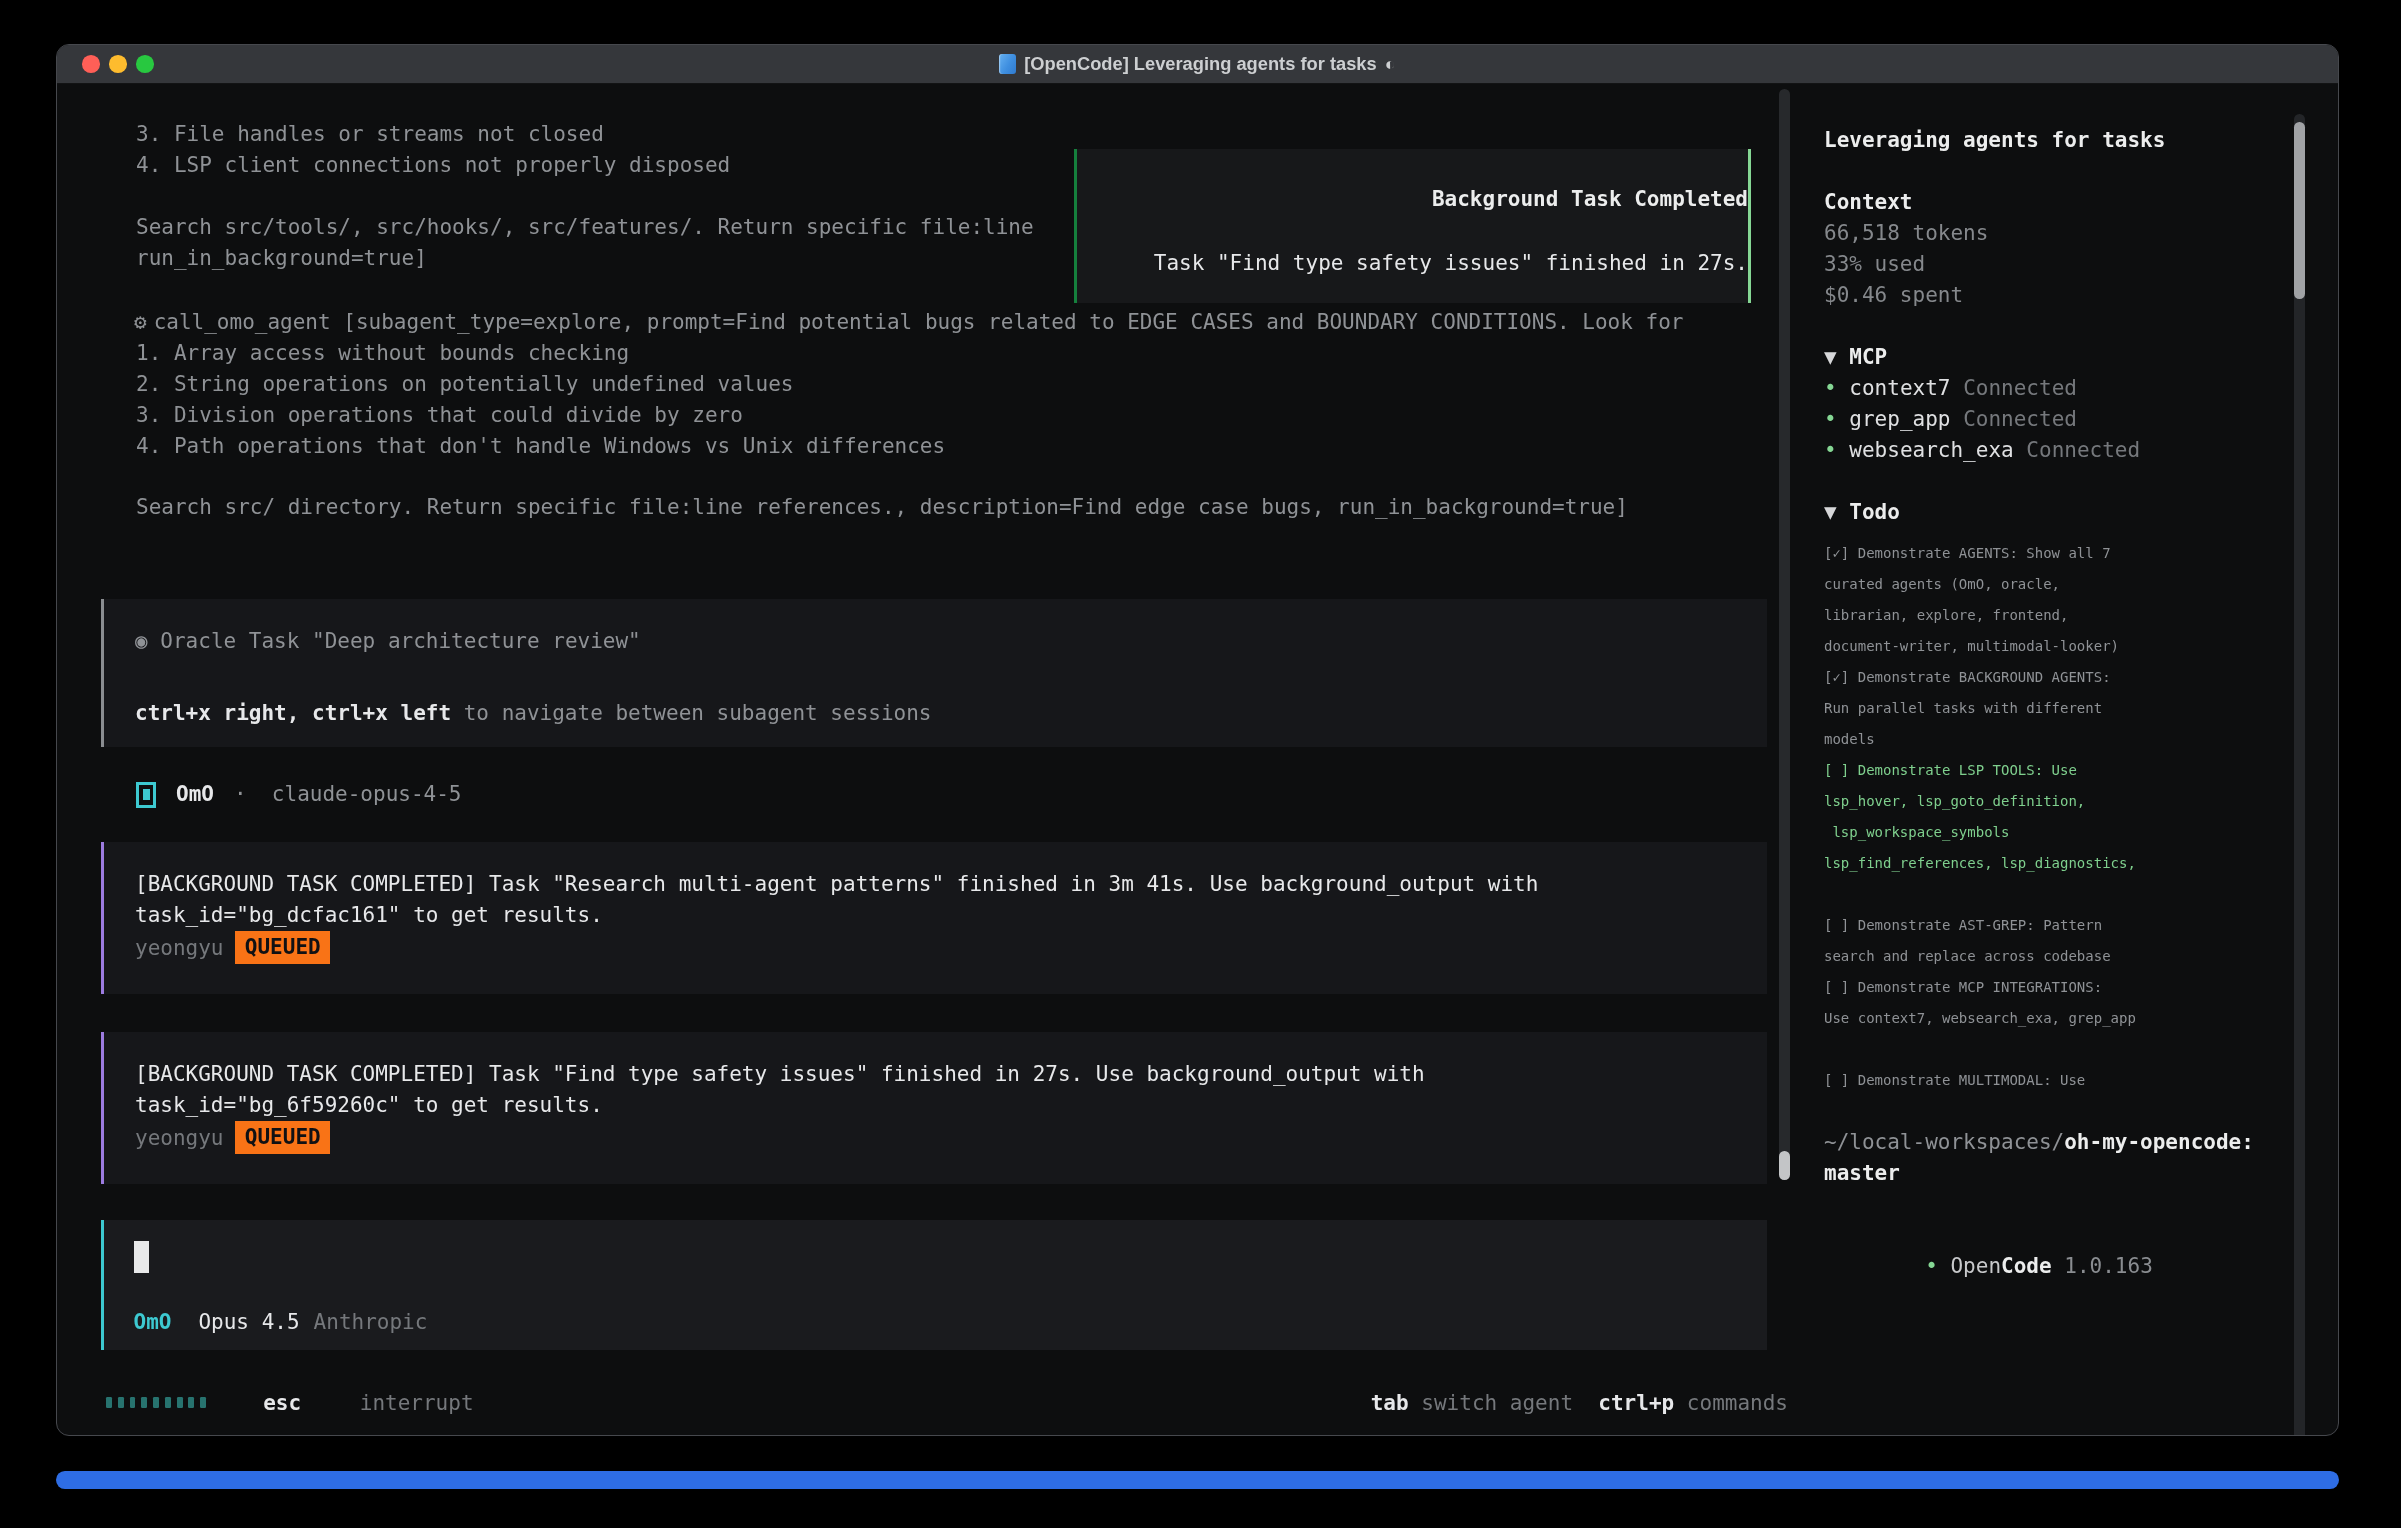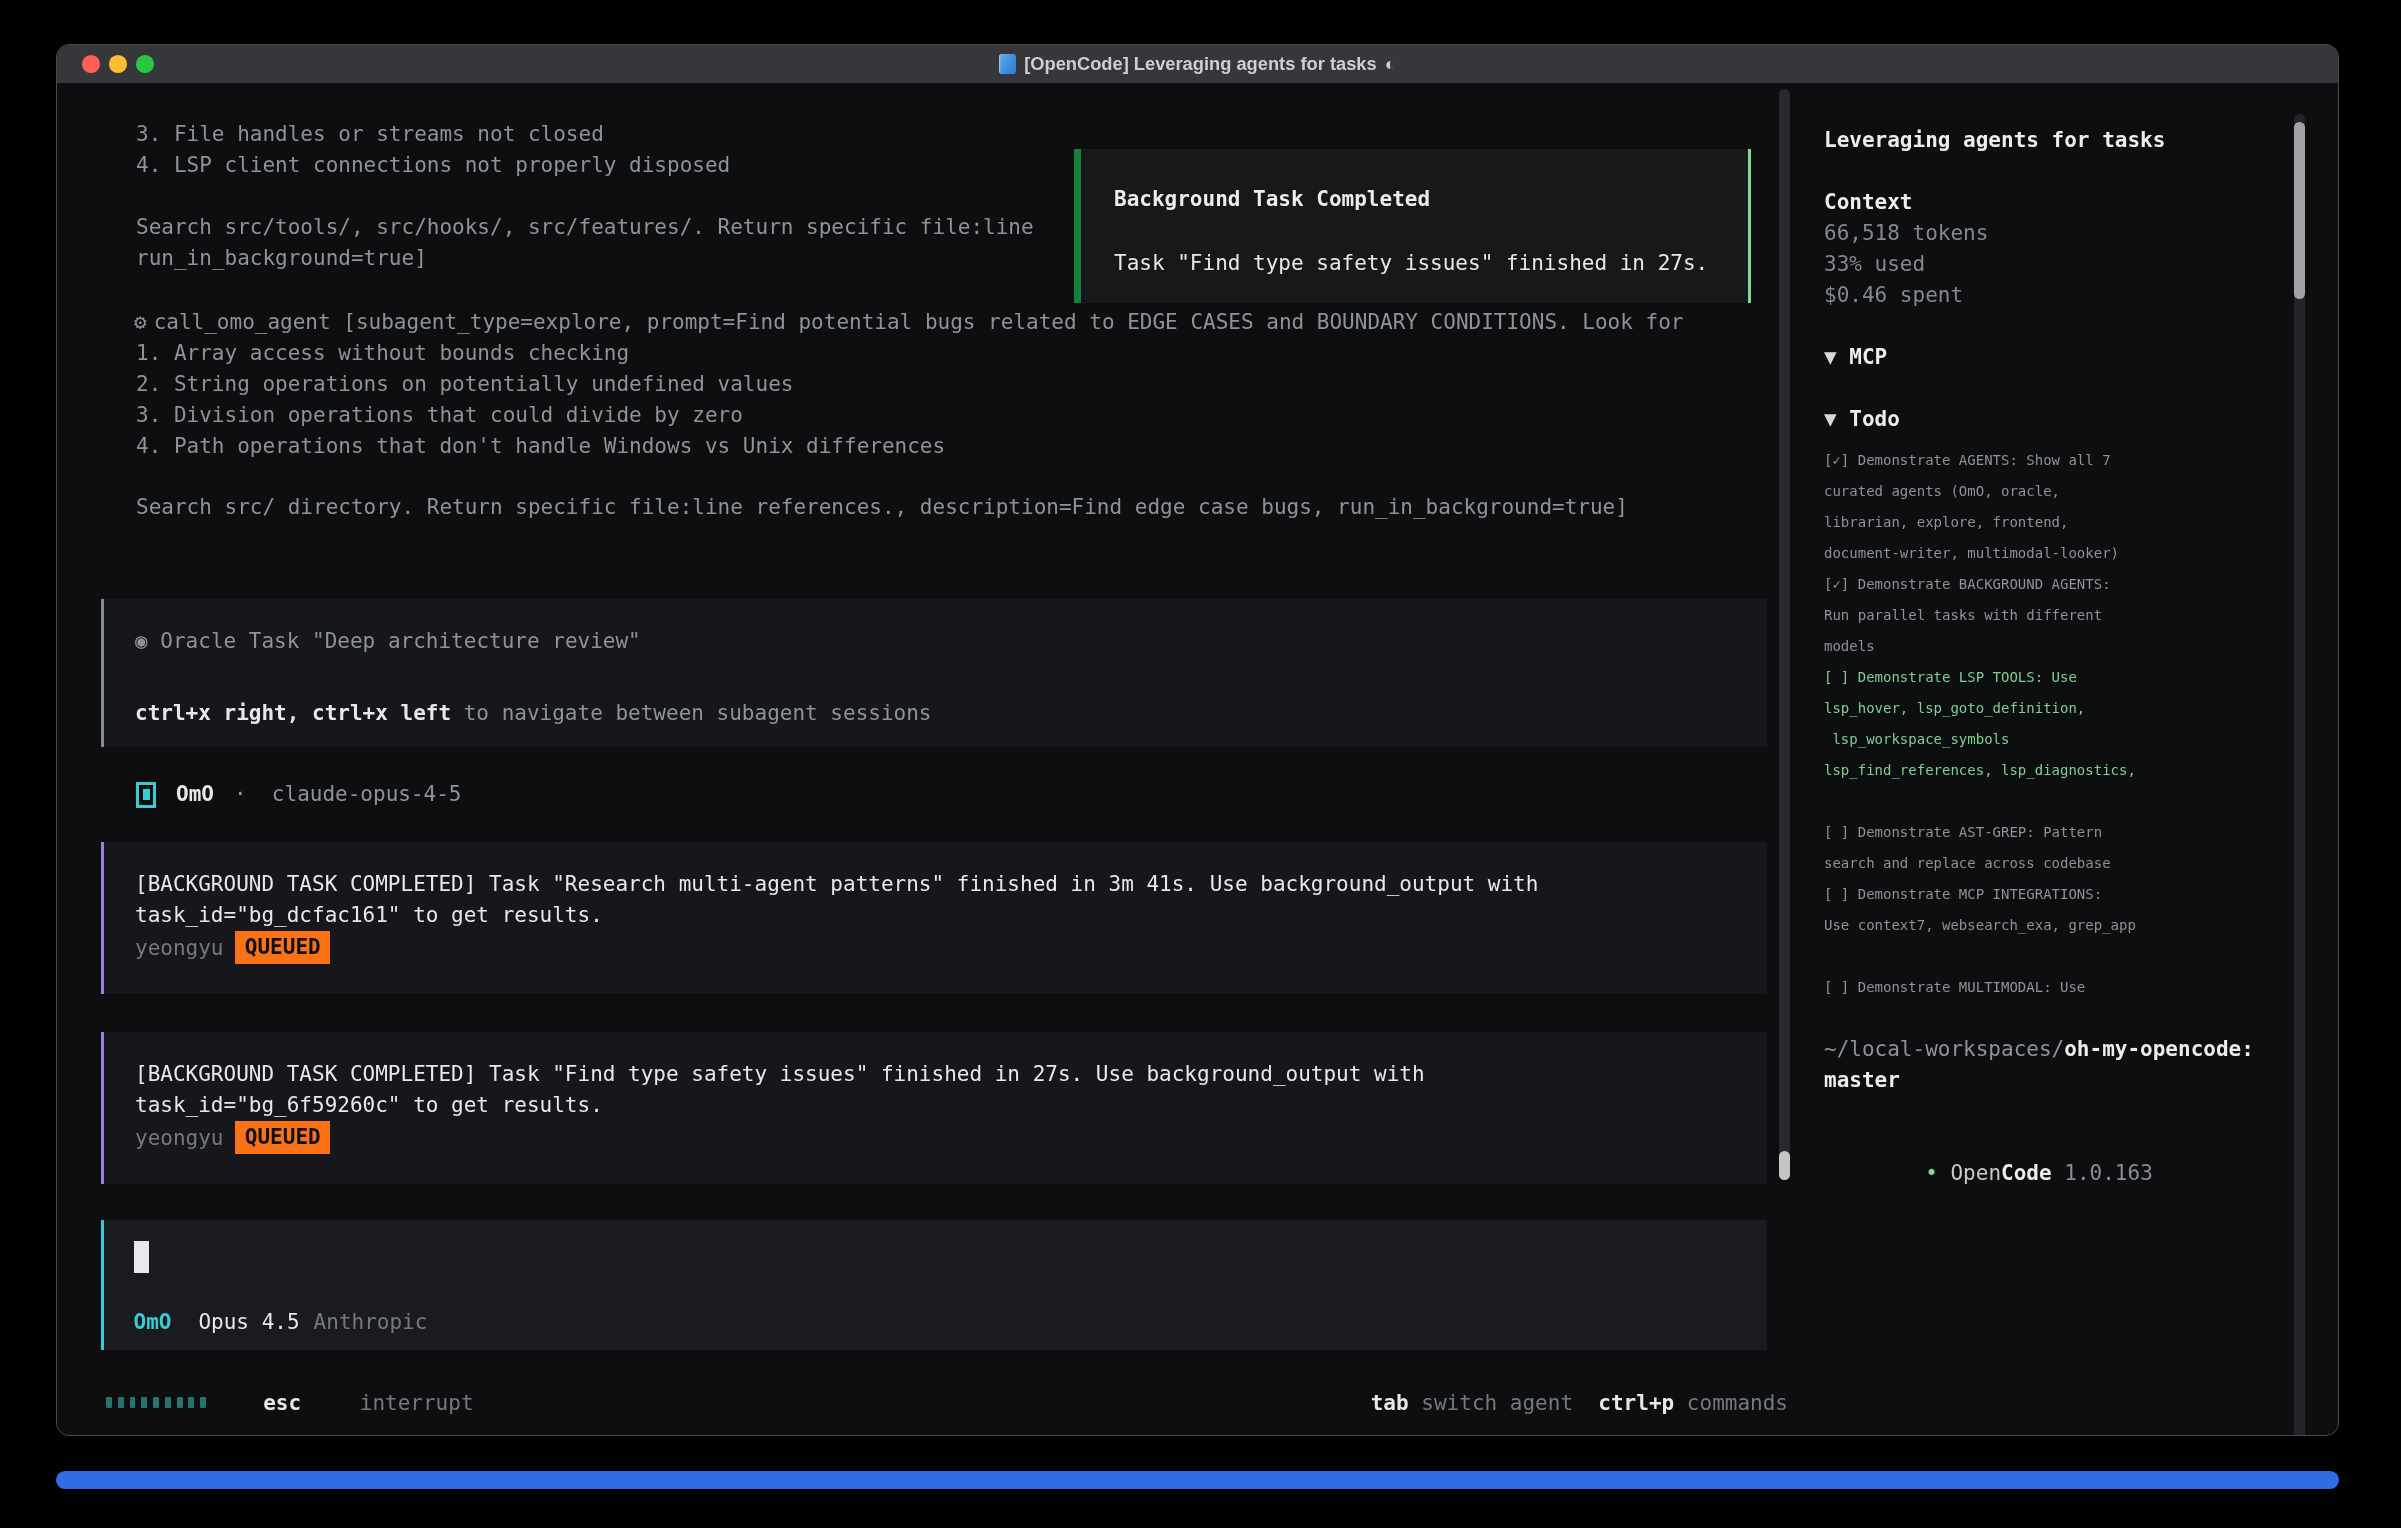--- a/index.html
+++ b/index.html
@@ -11,21 +11,21 @@
   .tl{width:17.7px;height:17.7px;border-radius:50%;}
   .title-wrap{margin:0 auto;display:flex;align-items:center;gap:8.3px;font-family:"Liberation Sans","DejaVu Sans",sans-serif;font-weight:bold;font-size:18.3px;color:#cdcfd1;}
   .doc-icon{width:16.5px;height:20px;border-radius:3px;background:linear-gradient(120deg,#66b1f1 0%,#3f8fe0 55%,#2f7bd0 100%);box-shadow:inset 1.2px 0 0 rgba(255,255,255,.35);}
   .moon{font-size:17.7px;}
   
   .tline{font-size:21px;line-height:31px;white-space:pre;color:#8f9296;}
   .abs{position:absolute;}
   .bright{color:#e7e8ea;}
   .bold{font-weight:bold;}
   
-  .notif{position:absolute;left:1017px;top:104px;width:677px;height:154px;background:#17181a;border-left:7px solid #15803d;border-right:3px solid #85d794;box-sizing:border-box;padding:35px 0 0 33px;z-index:5;}
+  .notif{position:absolute;left:1017px;top:104px;width:677px;height:154px;background:#17181a;border-left:3px solid #15803d;border-right:3px solid #85d794;box-sizing:border-box;padding:35px 0 0 33px;z-index:5;text-align:right;}
   .notif .title{font-size:21px;line-height:31px;font-weight:bold;color:#eceded;white-space:pre;}
   .notif .body{margin-top:33px;font-size:21px;line-height:31px;color:#e7e8ea;white-space:pre;}
   
   .box{position:absolute;left:44px;width:1666px;background:#16171a;box-sizing:border-box;}
   .oracle-box{top:554px;height:148px;border-left:3.5px solid #8a8d91;padding:27px 0 0 31px;}
   .oracle-line2{margin-top:41px;}
   .task-box{border-left:3.5px solid #9d7ce0;padding:27px 0 0 31px;}
   .task-box.first{top:797px;height:152px;}
   .task-box.second{top:987px;height:152px;}
   .badge-row{height:33px;display:flex;align-items:center;}
@@ -206,20 +206,25 @@
 
       <div class="sec">
         <div class="s-title">Context</div>
         <div class="s-line">66,518 tokens</div>
         <div class="s-line">33% used</div>
         <div class="s-line">$0.46 spent</div>
       </div>
 
       <div class="sec">
         <div class="s-head"><span class="mark">▼</span><span> </span><span class="lbl">MCP</span></div>
+        <div id="mcp-items">
+            <div class="li-row"><span class="bullet">•</span> <span class="nm">context7</span> <span class="st">Connected</span></div>
+            <div class="li-row"><span class="bullet">•</span> <span class="nm">grep_app</span> <span class="st">Connected</span></div>
+            <div class="li-row"><span class="bullet">•</span> <span class="nm">websearch_exa</span> <span class="st">Connected</span></div>
+          </div>
       </div>
 
 
       <div class="sec" style="margin-bottom:31px;">
         <div class="s-head"><span class="mark">▼</span><span> </span><span class="lbl">Todo</span></div>
         <div id="todo-items" class="todo-list">
             <div class="todo-item done"><div class="tl2">[✓] Demonstrate AGENTS: Show all 7</div><div class="tl2">curated agents (OmO, oracle,</div><div class="tl2">librarian, explore, frontend,</div><div class="tl2">document-writer, multimodal-looker)</div></div>
             <div class="todo-item done"><div class="tl2">[✓] Demonstrate BACKGROUND AGENTS:</div><div class="tl2">Run parallel tasks with different</div><div class="tl2">models</div></div>
             <div class="todo-item active"><div class="tl2">[ ] Demonstrate LSP TOOLS: Use</div><div class="tl2">lsp_hover, lsp_goto_definition,</div><div class="tl2"> lsp_workspace_symbols</div><div class="tl2">lsp_find_references, lsp_diagnostics,</div></div>
             <div class="todo-item pending gap"><div class="tl2">[ ] Demonstrate AST-GREP: Pattern</div><div class="tl2">search and replace across codebase</div></div>

